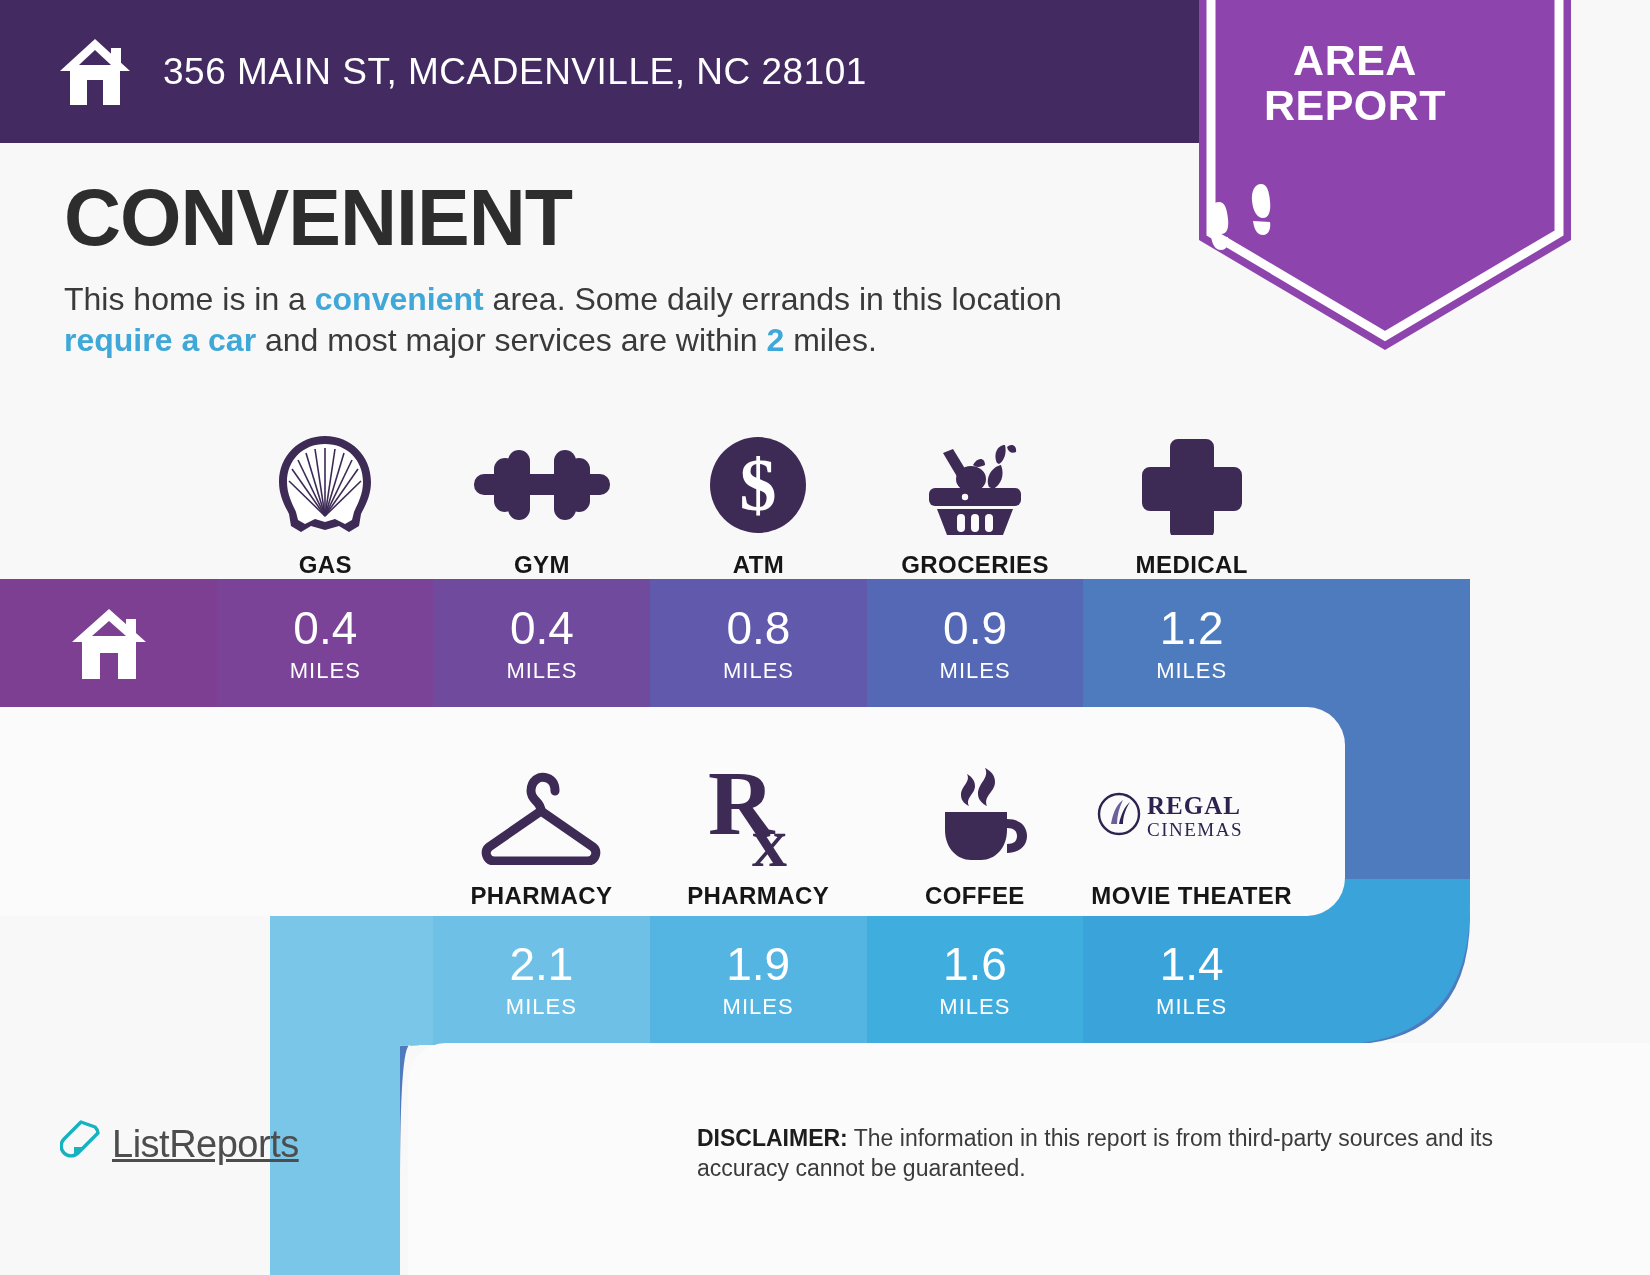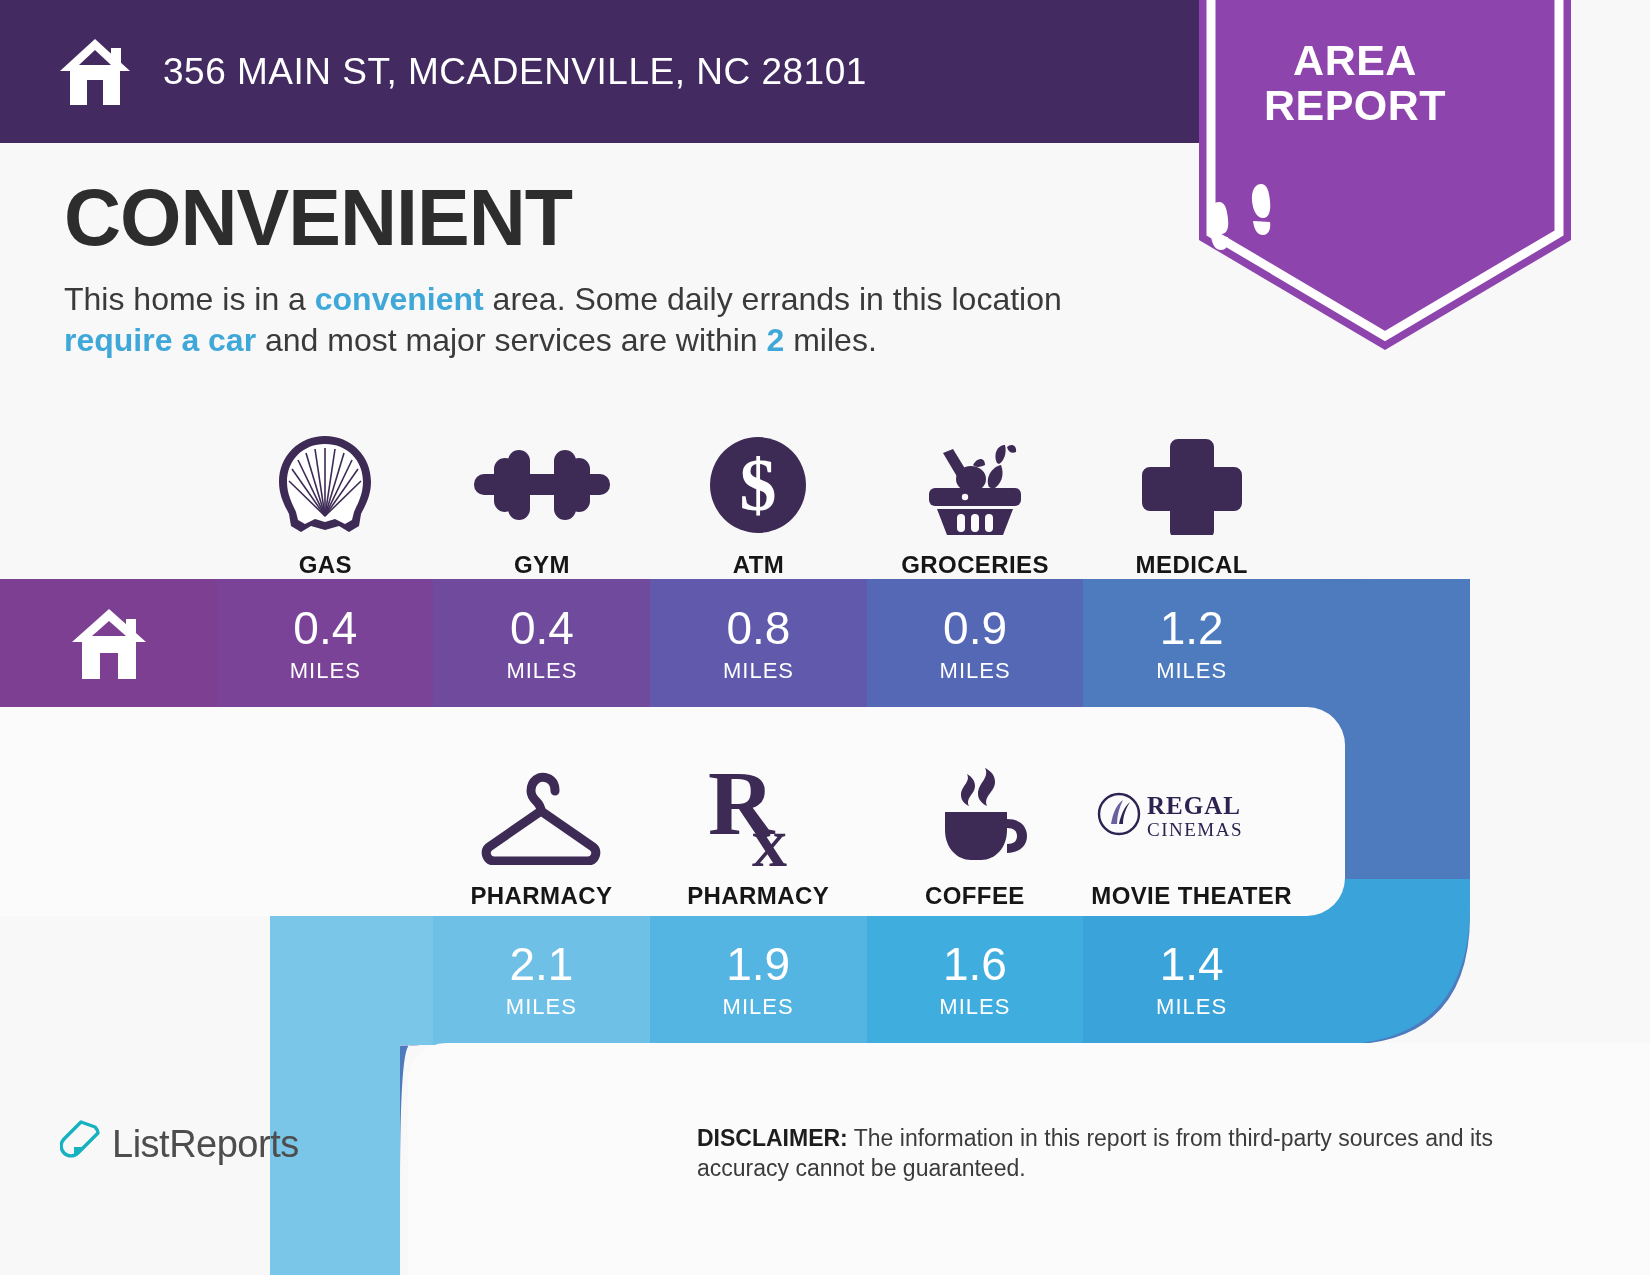--- a/index.html
+++ b/index.html
@@ -98,21 +98,21 @@
     position:absolute; top:1043px; left:408px; width:1290px; height:240px;
     background:#fbfbfc; border-radius:38px 0 0 0; z-index:10;
   }
 
   
   .footer-logo {
     position:absolute; top:1119px; left:60px; z-index:14;
     display:flex; align-items:center; gap:10px;
   }
   .footer-logo-text {
-    font-size:38px; color:#4d4d4d; font-weight:400; letter-spacing:-0.5px;
+    font-size:38px; color:#4d4d4d; font-weight:400; letter-spacing:-0.5px;text-decoration:underline;
   }
   .disclaimer {
     position:absolute; top:1123px; left:697px; width:812px; z-index:14;
     font-size:23px; color:#3b3b3b; line-height:1.32;
   }
   .disclaimer b { font-weight:700; color:#1d1d1d; }
 
   .watermark {
     position:absolute; top:1050px; left:1050px; z-index:2;
     font-size:120px; font-weight:700; color:#ffffff; opacity:0.85;

